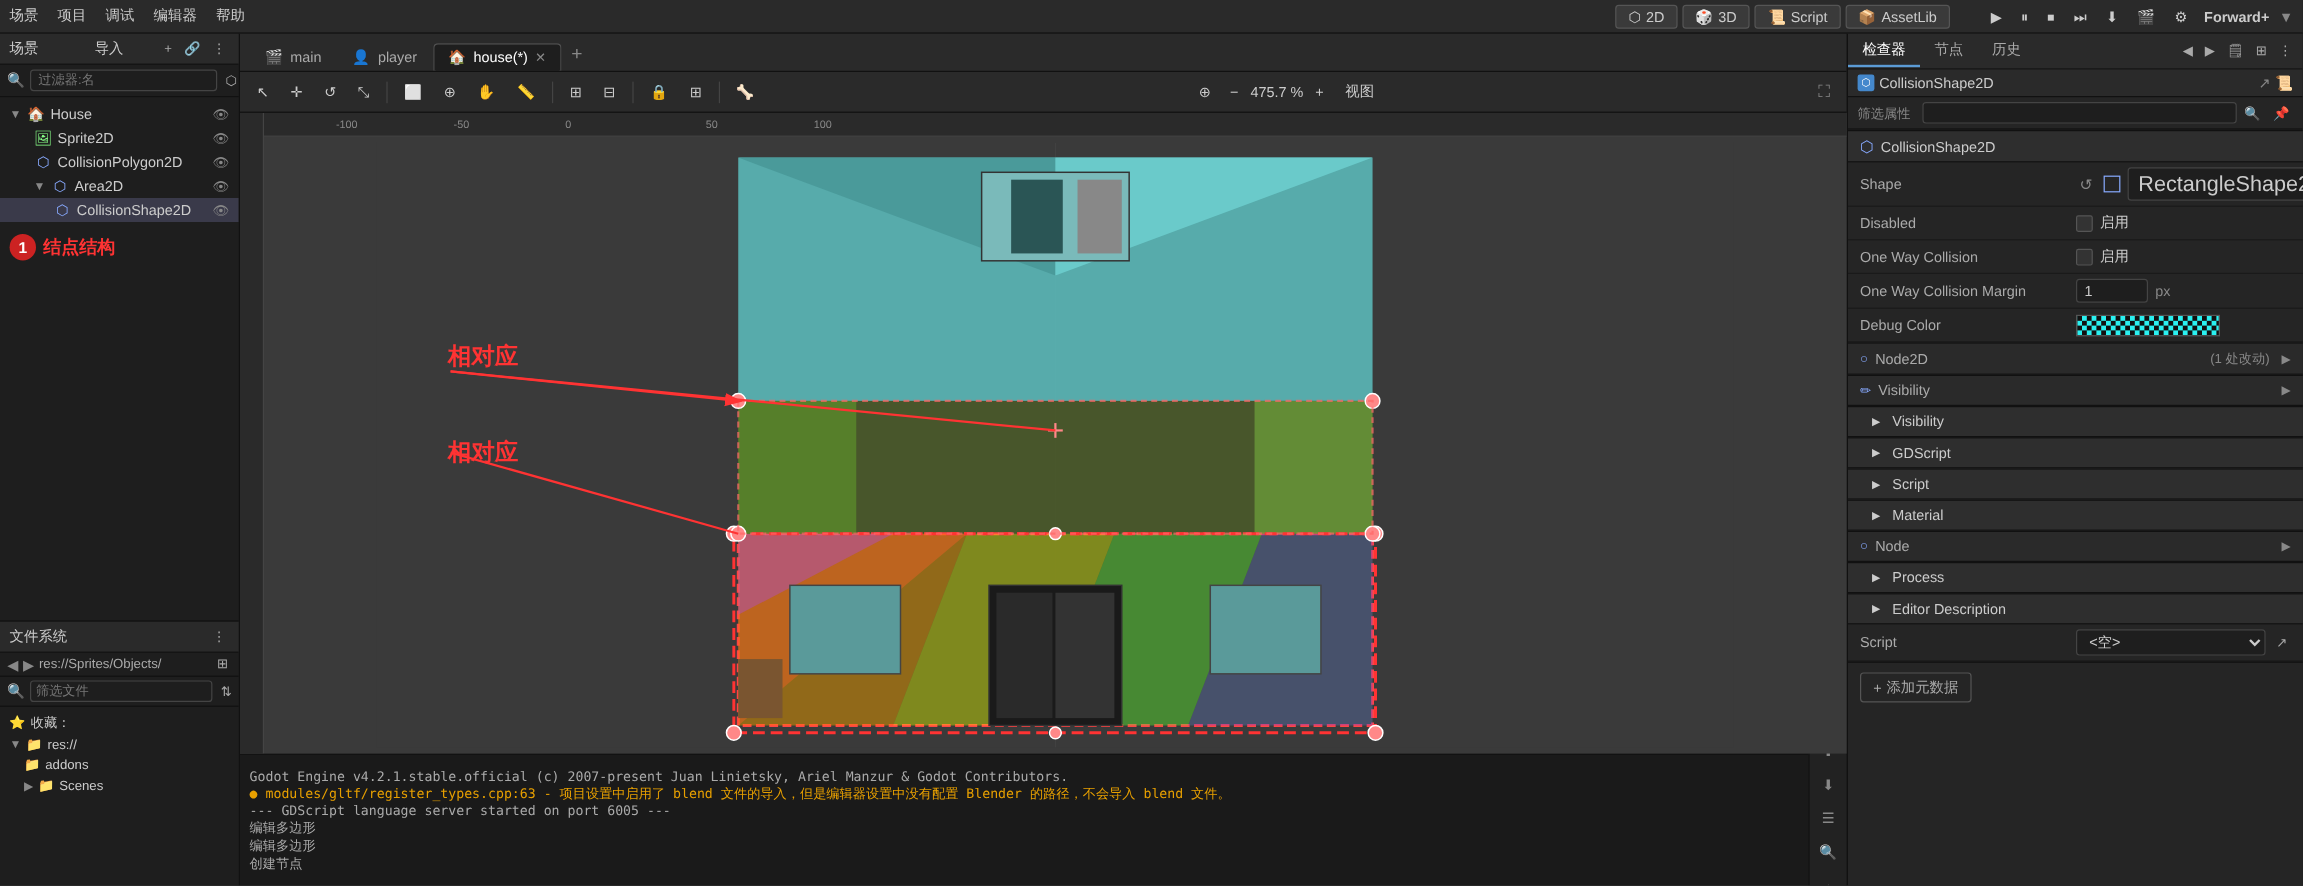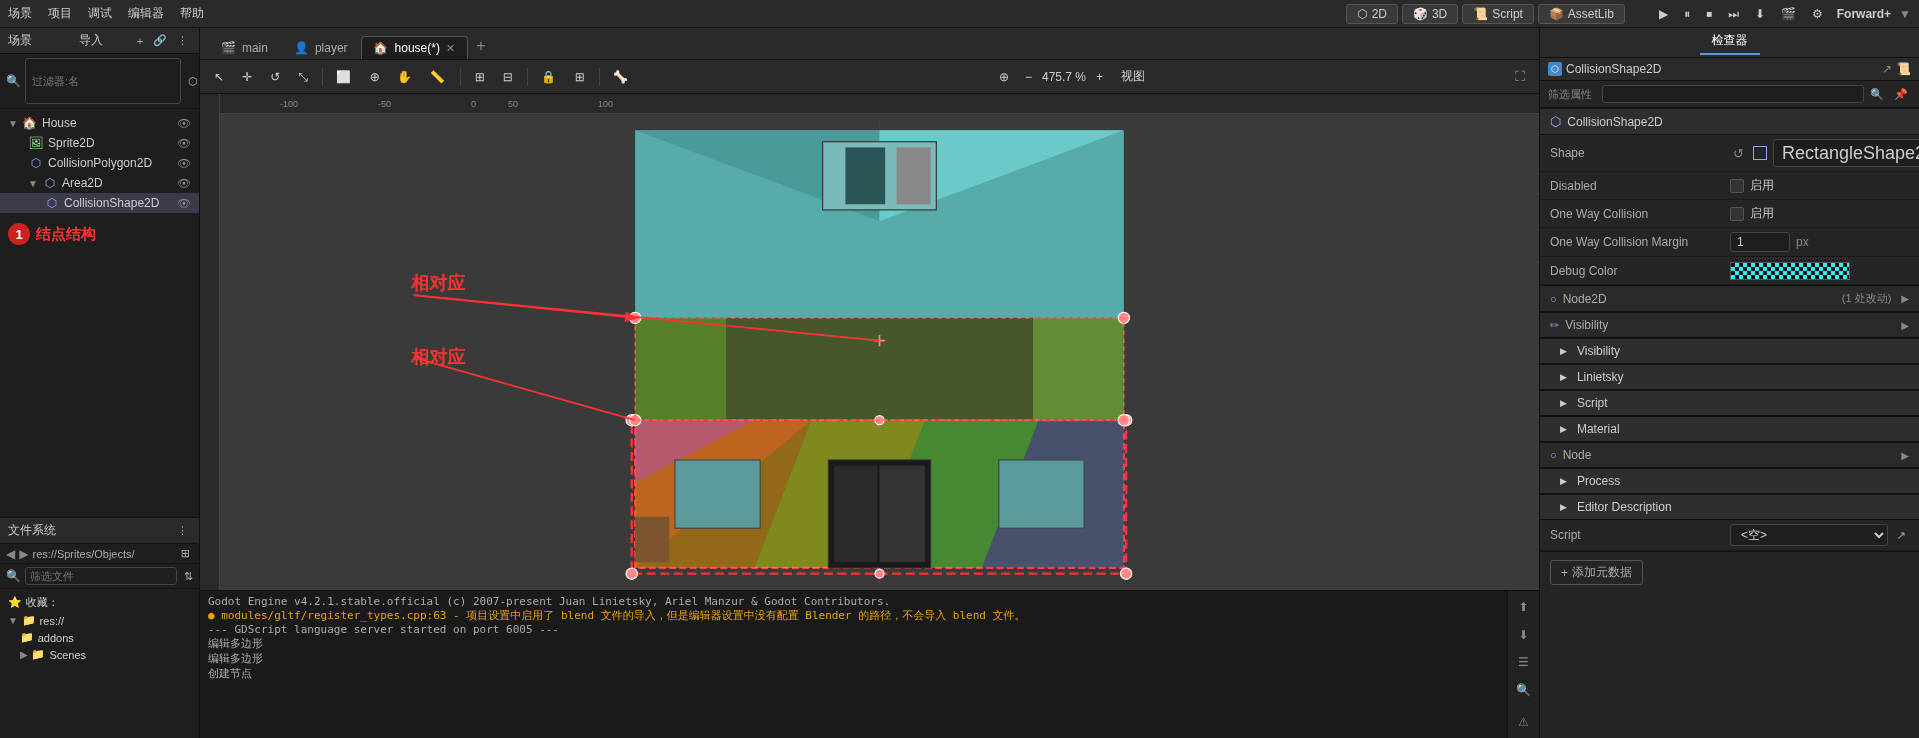--- a/index.html
+++ b/index.html
@@ -93,21 +93,21 @@
       padding: 4px 6px;
       display: flex;
       align-items: center;
       gap: 4px;
       border-bottom: 1px solid #111;
     }
     .filter-input {
       background: #1e1e1e;
       border: 1px solid #444;
       color: #ccc;
-      padding: 16px 6px;
+      padding: 2px 6px;
       border-radius: 3px;
       font-size: 11px;
       flex: 1;
     }
 
     
     .scene-tree {
       flex: 1;
       overflow-y: auto;
       padding: 4px 0;
@@ -237,25 +237,26 @@
       left: 0;
       width: 20px;
       bottom: 0;
       background: #2a2a2a;
       border-right: 1px solid #444;
     }
 
     
     .bottom-panel {
       background: #1a1a1a;
-      height: 148px;
+      height: 110px;
       border-top: 1px solid #111;
       flex-shrink: 0;
       display: flex;
       flex-direction: column;
+      align-items: center;
     }
     .console-area {
       flex: 1;
       padding: 4px 8px;
       overflow-y: auto;
       font-size: 11px;
       font-family: monospace;
       color: #aaa;
     }
     .console-area .warning { color: #e8a000; }
@@ -270,21 +271,20 @@
       flex-direction: column;
       flex-shrink: 0;
       overflow: hidden;
     }
     .inspector-tabs {
       display: flex;
       background: #2a2a2a;
       border-bottom: 1px solid #111;
       height: 30px;
       align-items: center;
-      flex-direction: column;
     }
     .inspector-tab {
       padding: 4px 12px;
       cursor: pointer;
       font-size: 12px;
       color: #aaa;
       border-bottom: 2px solid transparent;
     }
     .inspector-tab.active { color: #fff; border-bottom-color: #5b9bd5; }
     .inspector-tab-icons {
@@ -792,21 +792,21 @@
     </div>
 
     <div style="flex:1; display:flex; flex-direction:column; overflow:hidden;">
 
       <div class="viewport">
 
         <div class="ruler-h">
           <span style="font-size:9px; color:#888; margin-left: 60px;">-100</span>
           <span style="font-size:9px; color:#888; margin-left: 80px;">-50</span>
           <span style="font-size:9px; color:#888; margin-left: 80px;">0</span>
-          <span style="font-size:9px; color:#888; margin-left: 32px;">50</span>
+          <span style="font-size:9px; color:#888; margin-left: 112px;">50</span>
           <span style="font-size:9px; color:#888; margin-left: 80px;">100</span>
         </div>
 
         <div class="ruler-v"></div>
 
         <div style="position: absolute; top: 25px; left: 25px; bottom: 5px; right: 5px;">
           <svg width="100%" height="100%" viewBox="0 0 920 410" xmlns="http://www.w3.org/2000/svg">
 
             <rect width="920" height="410" fill="#3a3a3a"></rect>
 
@@ -996,21 +996,21 @@
         <span>Visibility</span>
         <span style="color:#888; font-size:10px; margin-left: auto;">▶</span>
       </div>
 
       <div class="prop-section-header" style="padding-left: 20px;">
         <span class="section-collapse-arrow">▶</span>
         <span>Visibility</span>
       </div>
       <div class="prop-section-header" style="padding-left: 20px;">
         <span class="section-collapse-arrow">▶</span>
-        <span>Linietsky</span>
+        <span>GDScript</span>
       </div>
       <div class="prop-section-header" style="padding-left: 20px;">
         <span class="section-collapse-arrow">▶</span>
         <span>Script</span>
       </div>
       <div class="prop-section-header" style="padding-left: 20px;">
         <span class="section-collapse-arrow">▶</span>
         <span>Material</span>
       </div>
 

